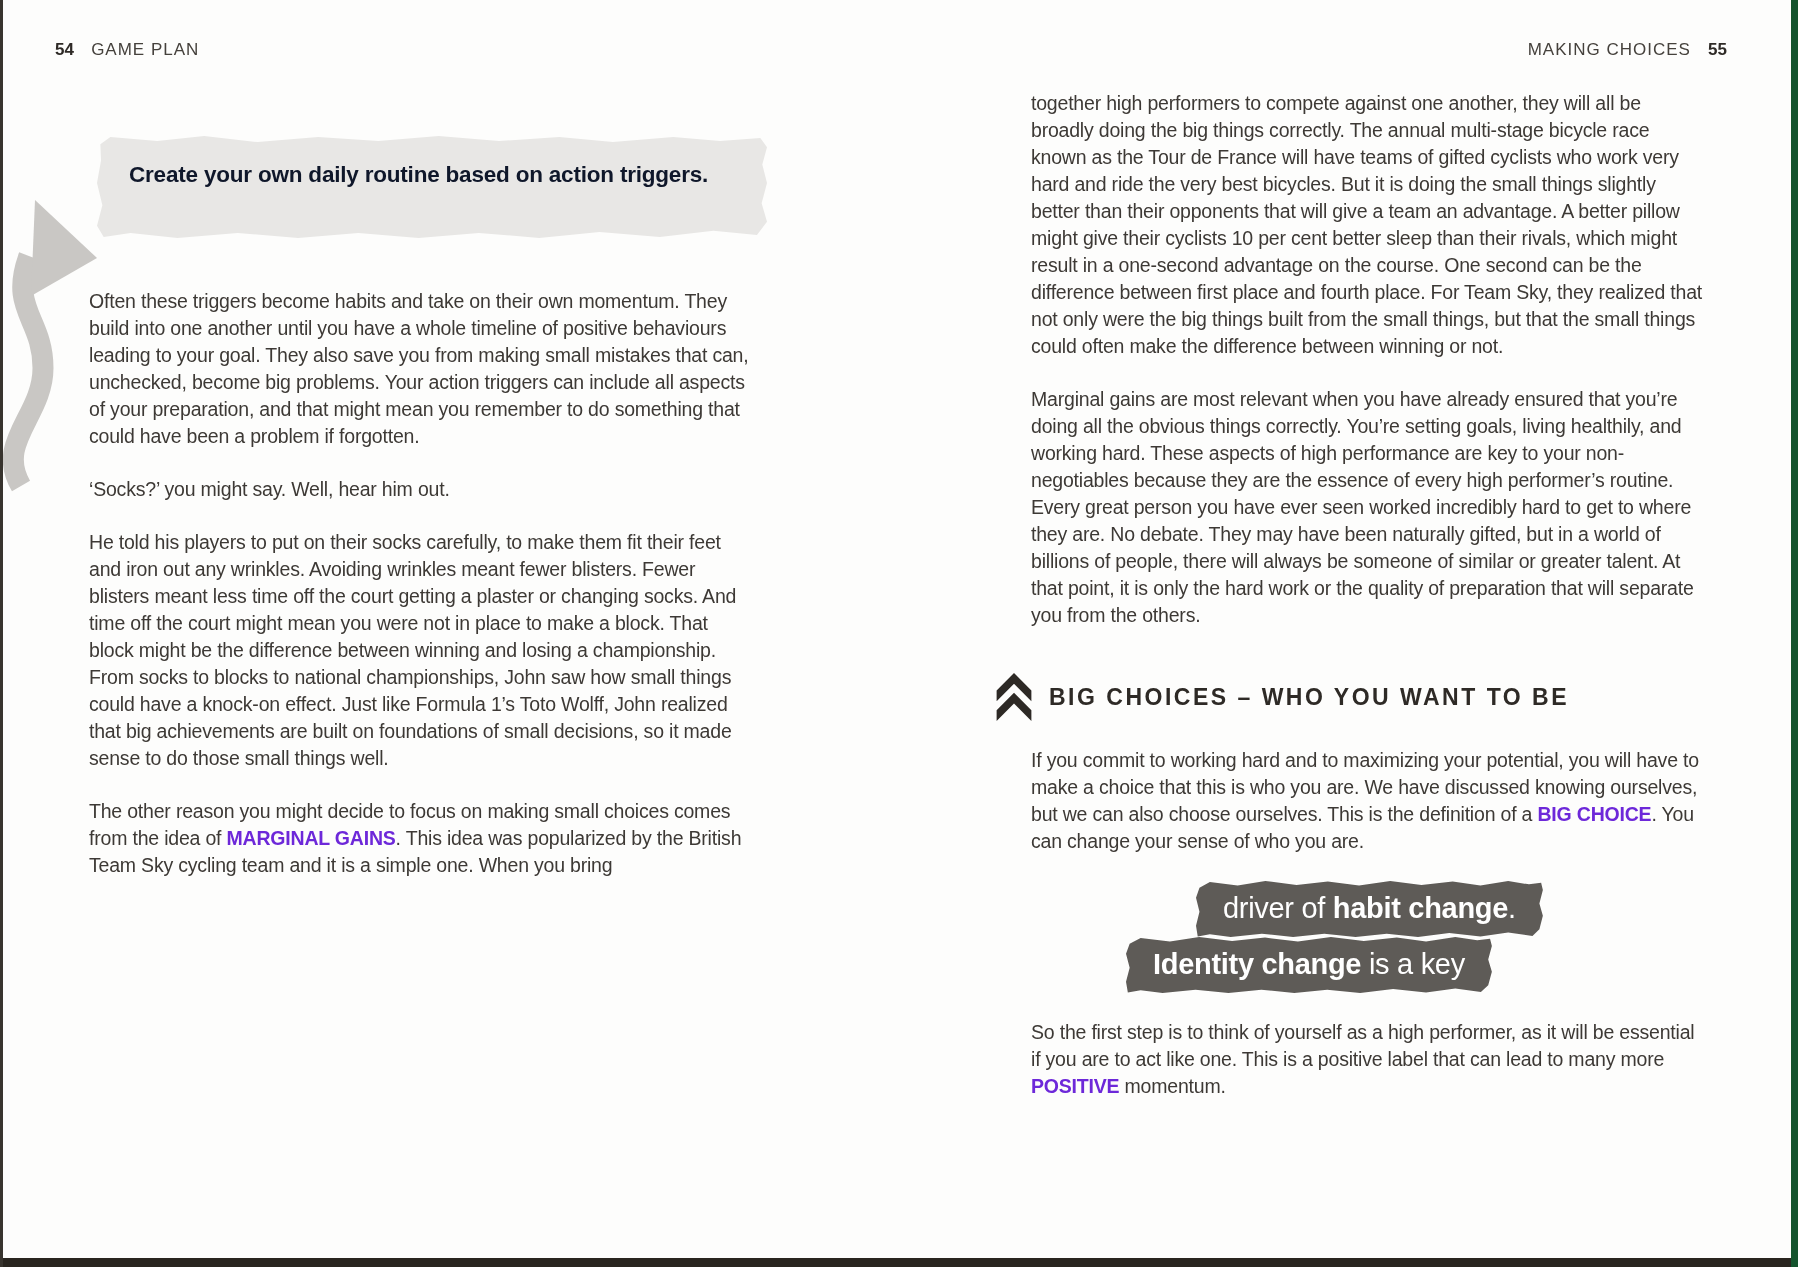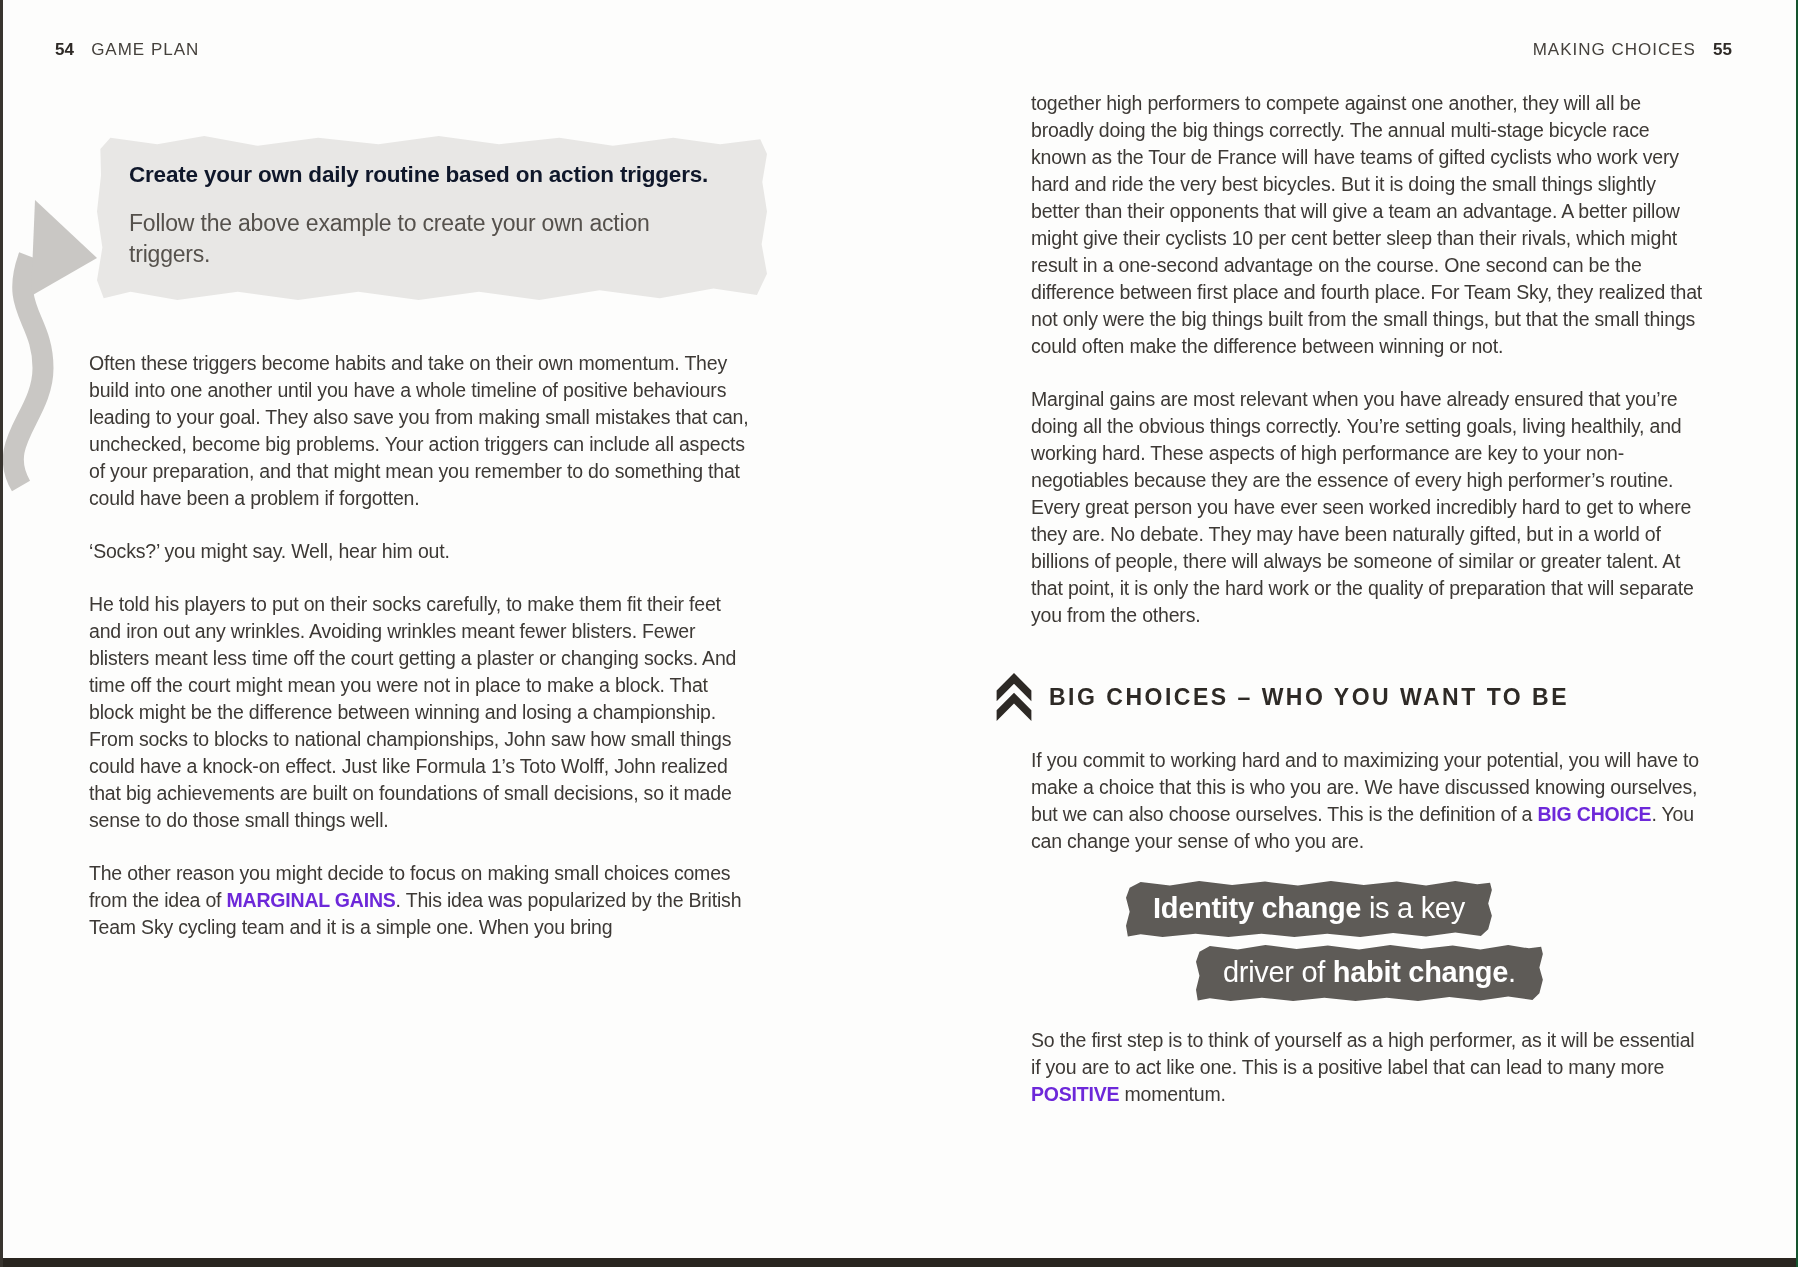--- a/index.html
+++ b/index.html
@@ -4,21 +4,21 @@
 <style>
   html, body { margin: 0; padding: 0; background: #888; }
   .spread {
     position: relative;
     width: 1798px;
     height: 1267px;
     margin: 0 auto;
     background: #fdfdfc;
     box-sizing: border-box;
     border-left: 3px solid #38342e;
-    border-right: 2px solid #14532d;
+    border-right: 7px solid #14532d;
     overflow: hidden;
     font-family: "Liberation Sans", "DejaVu Sans", sans-serif;
     color: #3d3935;
   }
   .bottom-bar {
     position: absolute; left: 0; right: 0; bottom: 0;
     height: 9px; background: #29251f;
   }
   
   .running-head {
@@ -108,21 +108,20 @@
   <div class="running-head rh-right">
     <span>MAKING CHOICES</span>
     <span>&nbsp;</span>
     <span class="pageno">55</span>
   </div>
 
   <div class="col col-left">
 
     <div class="callout">
       <p class="callout-title">Create your own daily routine based on action triggers.</p>
-      <p class="callout-body">Follow the above example to create your own action triggers.</p>
     </div>
 
     <p class="body">Often these triggers become habits and take on their own momentum. They build into one another until you have a whole timeline of positive behaviours leading to your goal. They also save you from making small mistakes that can, unchecked, become big problems. Your action triggers can include all aspects of your preparation, and that might mean you remember to do something that could have been a problem if forgotten.</p>
     <p class="body">‘Socks?’ you might say. Well, hear him out.</p>
     <p class="body">He told his players to put on their socks carefully, to make them fit their feet and iron out any wrinkles. Avoiding wrinkles meant fewer blisters. Fewer blisters meant less time off the court getting a plaster or changing socks. And time off the court might mean you were not in place to make a block. That block might be the difference between winning and losing a championship. From socks to blocks to national championships, John saw how small things could have a knock-on effect. Just like Formula 1’s Toto Wolff, John realized that big achievements are built on foundations of small decisions, so it made sense to do those small things well.</p>
     <p class="body"><span>The other reason you might decide to focus on making small choices comes from the idea of </span><strong>MARGINAL GAINS</strong><span>. This idea was popularized by the British Team Sky cycling team and it is a simple one. When you bring</span></p>
   </div>
 
   <div class="col col-right">
     <p class="body">together high performers to compete against one another, they will all be broadly doing the big things correctly. The annual multi-stage bicycle race known as the Tour de France will have teams of gifted cyclists who work very hard and ride the very best bicycles. But it is doing the small things slightly better than their opponents that will give a team an advantage. A better pillow might give their cyclists 10 per cent better sleep than their rivals, which might result in a one-second advantage on the course. One second can be the difference between first place and fourth place. For Team Sky, they realized that not only were the big things built from the small things, but that the small things could often make the difference between winning or not.</p>
@@ -132,28 +131,28 @@
       <svg class="chev" width="40" height="48" viewBox="0 0 42 58" aria-hidden="true">
         <path d="M21 0 L42 21 L42 34 L21 13 L0 34 L0 21 Z" fill="#2d2925"></path>
         <path d="M21 24 L42 45 L42 58 L21 37 L0 58 L0 45 Z" fill="#2d2925"></path>
       </svg>
       <span>BIG CHOICES – WHO YOU WANT TO BE</span>
     </h2>
 
     <p class="body"><span>If you commit to working hard and to maximizing your potential, you will have to make a choice that this is who you are. We have discussed knowing ourselves, but we can also choose ourselves. This is the definition of a </span><strong>BIG CHOICE</strong><span>. You can change your sense of who you are.</span></p>
 
     <div class="quotes">
-      <div class="quote-box qb1">
-          <span class="q-bold">Identity change</span>
-          <span> is a key</span>
-        </div>
       <div class="quote-box qb2">
           <span>driver of </span>
           <span class="q-bold">habit change</span>
           <span>.</span>
+        </div>
+      <div class="quote-box qb1">
+          <span class="q-bold">Identity change</span>
+          <span> is a key</span>
         </div>
     </div>
 
     <p class="body"><span>So the first step is to think of yourself as a high performer, as it will be essential if you are to act like one. This is a positive label that can lead to many more </span><strong>POSITIVE</strong><span> momentum.</span></p>
   </div>
 
   <div class="bottom-bar"></div>
 </div>
 
 </body></html>

